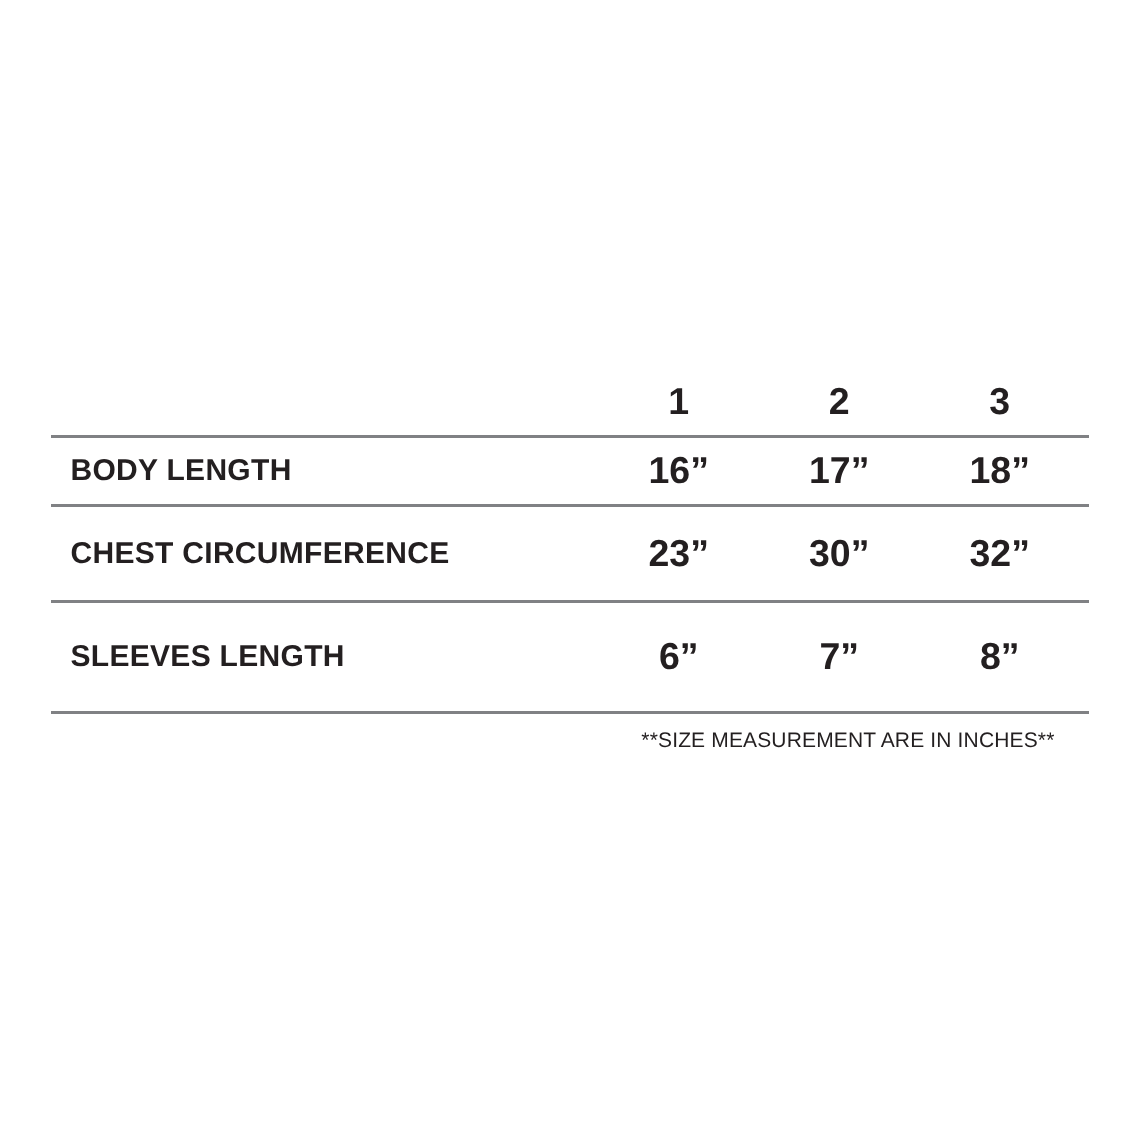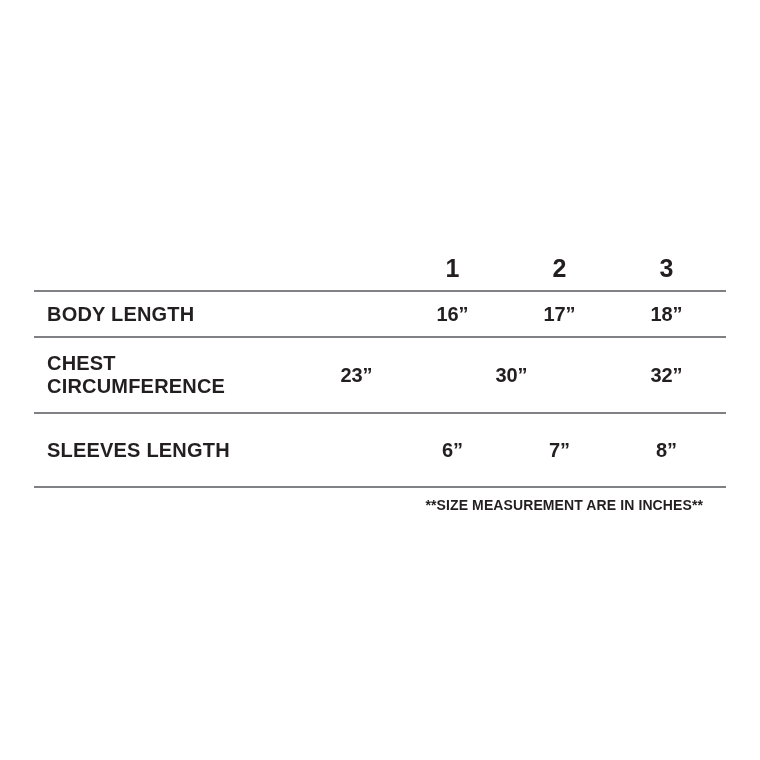--- a/index.html
+++ b/index.html
@@ -27,46 +27,46 @@
     padding-right: 6px;
     box-sizing: border-box;
   }
   .header-row {
     height: 44px;
   }
   .data-row {
     border-top: 2px solid #808184;
   }
   .data-row.r0 { height: 46px; }
-  .data-row.r1 { height: 76px; gap: 48px; }
+  .data-row.r1 { height: 64px; }
   .data-row.r2 { height: 76px; border-bottom: 2px solid #808184; }
   .label-cell {
     flex: 1;
     padding-left: 13px;
     font-weight: bold;
     font-size: 20px;
     letter-spacing: 0.2px;
   }
   .header-spacer {
     flex: 1;
   }
   .val-cell {
     width: 107px;
     text-align: center;
     font-weight: bold;
-    font-size: 20px;
+    font-size: 25px;
   }
   .header-row .val-cell {
     font-size: 25px;
   }
   .footnote {
     margin-top: 9px;
     text-align: right;
     padding-right: 23px;
-    font-weight: bold;
+    font-weight: normal;
     font-size: 14px;
     letter-spacing: 0.1px;
   }
 </style>
 </head>
 <body>
 
 <div class="size-chart">
 
   <div class="row header-row">

